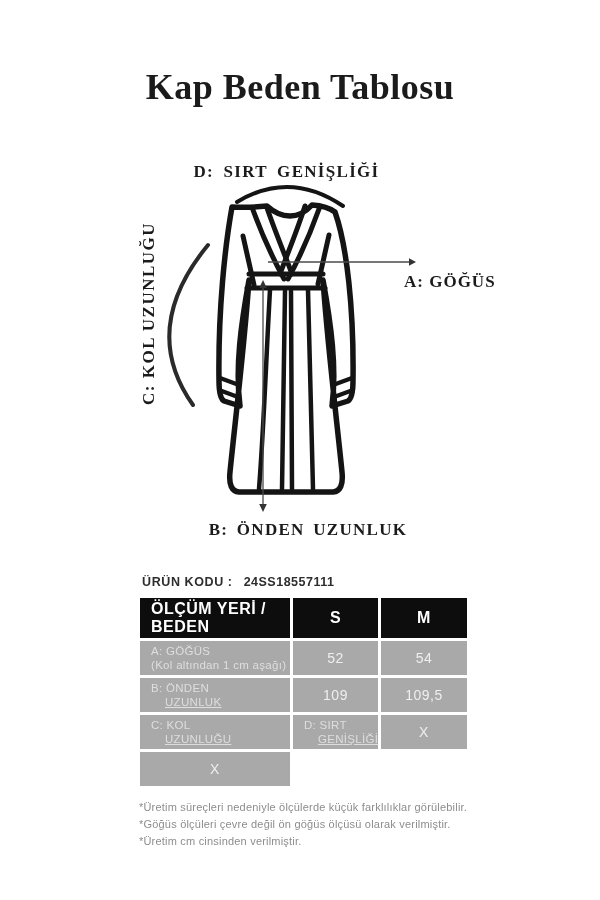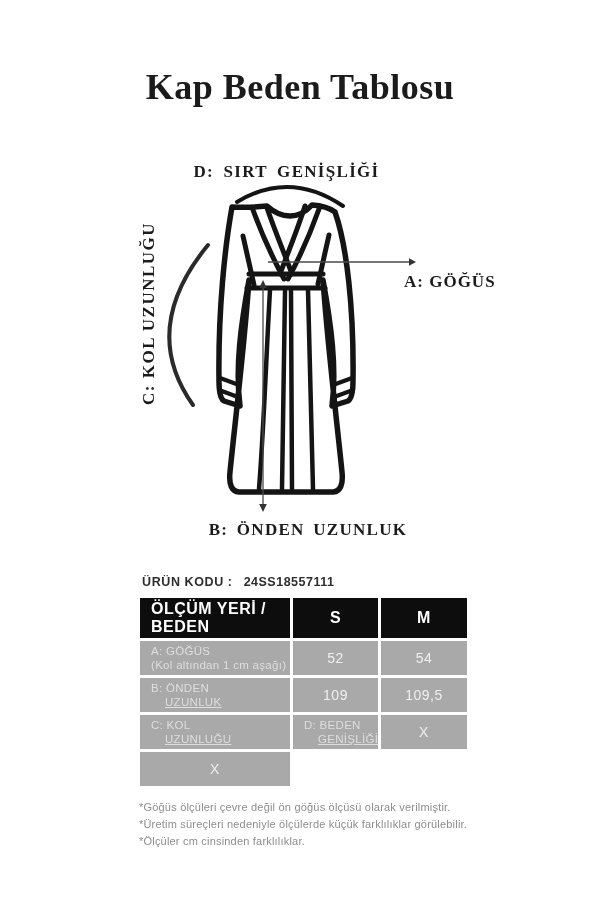--- a/index.html
+++ b/index.html
@@ -148,26 +148,26 @@
     </div>
     <div class="cell td td-val">109</div>
     <div class="cell td td-val">109,5</div>
 
     <div class="cell td td-label">
       <span class="l1">C: KOL</span>
       <span class="l2 indent">UZUNLUĞU</span>
     </div>
 
     <div class="cell td td-label">
-      <span class="l1">D: BEDEN</span>
+      <span class="l1">D: SIRT</span>
       <span class="l2 indent">GENİŞLİĞİ</span>
     </div>
     <div class="cell td td-val">X</div>
     <div class="cell td td-val">X</div>
   </div>
 
   <div class="footnotes">
+    <div>*Üretim süreçleri nedeniyle ölçülerde küçük farklılıklar görülebilir.</div>
     <div>*Göğüs ölçüleri çevre değil ön göğüs ölçüsü olarak verilmiştir.</div>
-    <div>*Üretim süreçleri nedeniyle ölçülerde küçük farklılıklar görülebilir.</div>
-    <div>*Ölçüler cm cinsinden farklılıklar.</div>
+    <div>*Üretim cm cinsinden verilmiştir.</div>
   </div>
 
 </div>
 
 </body></html>

